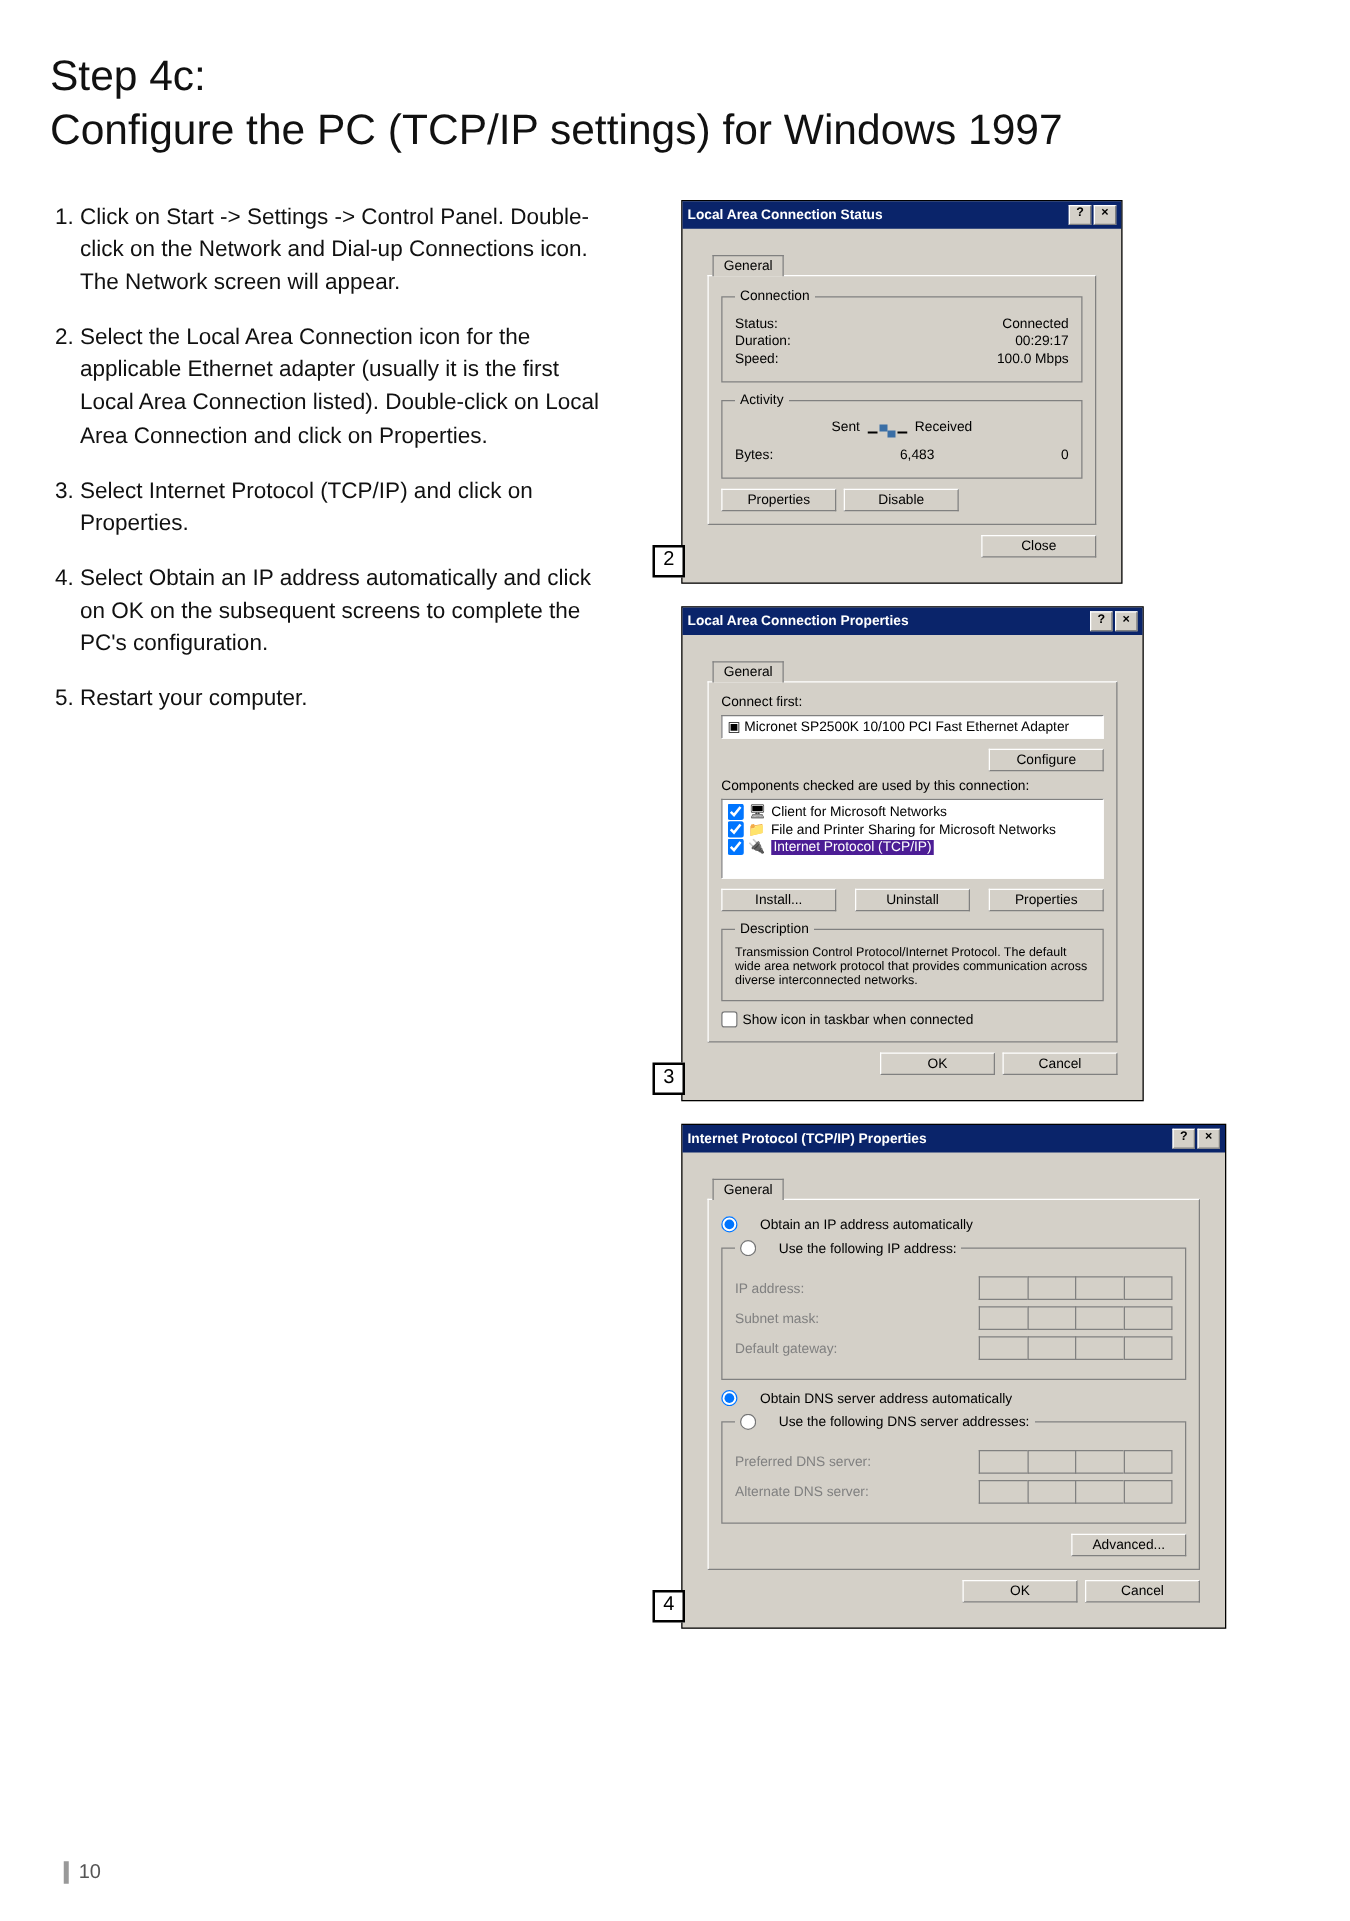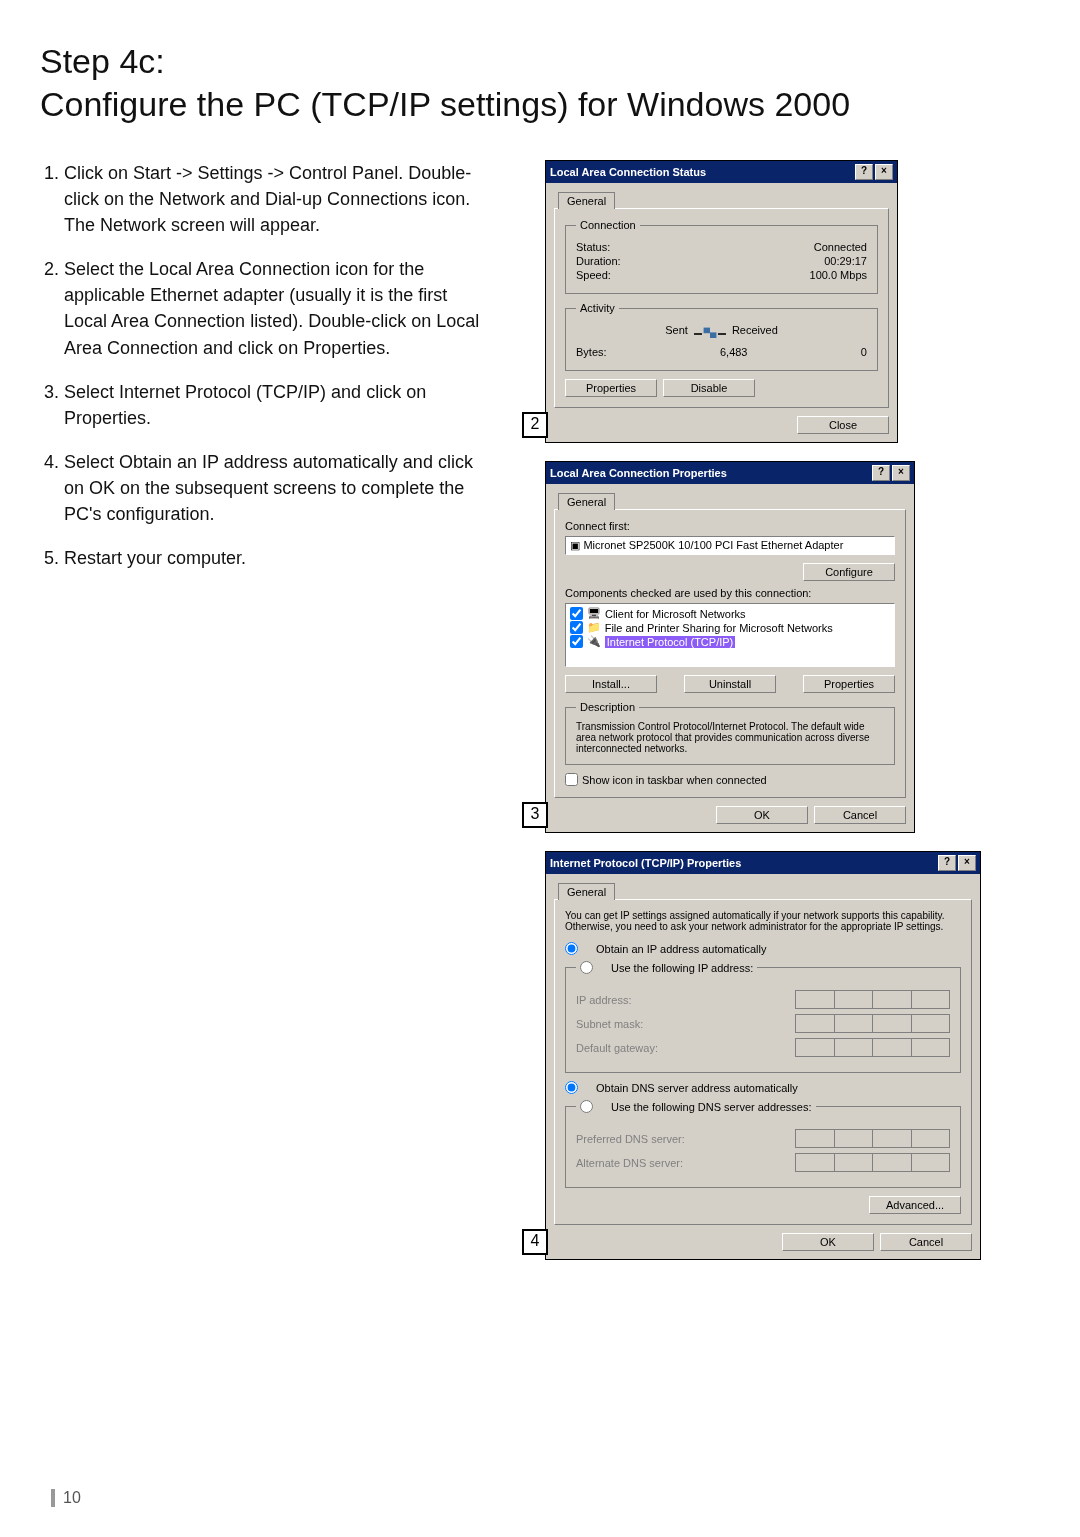--- a/index.html
+++ b/index.html
@@ -10,53 +10,53 @@
   .right{flex:1;display:flex;flex-direction:column;gap:18px}
   ol.steps{margin:0;padding-left:24px;font-size:18px;line-height:1.45}
   ol.steps li{margin-bottom:18px}
   .pagenum{position:absolute;left:51px;bottom:30px;font-size:16px;color:#555;border-left:4px solid #999;padding-left:8px}
 
   
   .dlg{font-family:Tahoma,Geneva,sans-serif;font-size:11px;color:#000;background:#d4d0c8;border:1px solid #000;position:relative;width:353px;box-sizing:border-box}
   .title{background:#0a246a;color:#fff;font-weight:700;padding:3px 4px;display:flex;align-items:center}
   .title .t-text{flex:1;white-space:nowrap;overflow:hidden}
   .title-btn{width:16px;height:14px;background:#d4d0c8;border:1px solid #fff;border-bottom-color:#808080;border-right-color:#808080;margin-left:2px;font-size:10px;line-height:12px;text-align:center;color:#000;cursor:default}
-  .body{padding:8px}
+  .body{padding:20px}
   .tab{display:inline-block;border:1px solid #808080;border-bottom:none;background:#d4d0c8;padding:2px 8px;margin-left:4px;position:relative;top:1px;font-size:11px}
   .tabpanel{border:1px solid #fff;border-top-color:#fff;border-left-color:#fff;border-bottom-color:#808080;border-right-color:#808080;padding:10px;background:#d4d0c8;}
   fieldset.fs{border:1px solid #808080;padding:8px 10px 10px 10px;margin:0 0 8px 0}
   fieldset.fs legend{padding:0 4px;font-size:11px}
   .row{display:flex;justify-content:space-between;margin:2px 0}
   .btn{display:inline-block;min-width:70px;padding:2px 10px;background:#d4d0c8;border:1px solid #fff;border-bottom-color:#808080;border-right-color:#808080;text-align:center;font-size:11px;cursor:default}
   .btnrow{display:flex;gap:6px;justify-content:flex-end;margin-top:8px}
   .sunken{border:1px solid #808080;border-bottom-color:#fff;border-right-color:#fff;background:#fff;padding:2px 4px}
   .listbox{height:58px;overflow:hidden}
   .chk{display:flex;align-items:center;gap:4px;margin:1px 0;font-size:11px}
   .chk input{margin:0}
-  .hl{background:#8b5cf6;color:#fff;padding:0 2px}
+  .hl{background:#4c1d95;color:#fff;padding:0 2px}
   .small{font-size:10px}
   .radio{display:flex;align-items:flex-end;gap:18px;margin:3px 0}
   .radio input{margin:0}
   .ipfield{display:flex;gap:0;width:155px;}
   .ipfield span{flex:1;border:1px solid #808080;border-right:none;background:#fff;height:17px}
   .ipfield span:last-child{border-right:1px solid #808080}
   .ipfield.dis span{background:#d4d0c8}
   .lblrow{display:flex;align-items:center;gap:10px;margin:5px 0}
   .lblrow .lbl{flex:1;color:#808080;font-size:11px}
   .callout{position:absolute;left:-24px;bottom:4px;width:22px;height:22px;border:2px solid #000;background:#fff;font-size:16px;text-align:center;line-height:20px;font-family:Arial}
   .act-icons{display:inline-block;width:32px;height:20px;position:relative;vertical-align:middle;margin:0 6px}
   .act-icons svg{width:100%;height:100%}
   .taskbar-chk{margin-top:6px}
 </style>
 </head>
 <body>
 
 <div class="page">
   <h1 style="white-space:pre-line">Step 4c:
-Configure the PC (TCP/IP settings) for Windows 2000</h1>
+Configure the PC (TCP/IP settings) for Windows 1997</h1>
 
   <div class="cols">
     <div class="left">
       <ol class="steps">
         <li>Click on Start -&gt; Settings -&gt; Control Panel. Double-click on the Network and Dial-up Connections icon. The Network screen will appear.</li>
         <li>Select the Local Area Connection icon for the applicable Ethernet adapter (usually it is the first Local Area Connection listed). Double-click on Local Area Connection and click on Properties.</li>
         <li>Select Internet Protocol (TCP/IP) and click on Properties.</li>
         <li>Select Obtain an IP address automatically and click on OK on the subsequent screens to complete the PC's configuration.</li>
         <li>Restart your computer.</li>
       </ol>
@@ -178,21 +178,20 @@
 
       <div class="dlg" style="width:436px;margin-left:30px">
         <div class="title">
           <span class="t-text">Internet Protocol (TCP/IP) Properties</span>
           <span class="title-btn">?</span>
           <span class="title-btn">×</span>
         </div>
         <div class="body">
           <span class="tab">General</span>
           <div class="tabpanel">
-            <div class="small" style="margin-bottom:10px">You can get IP settings assigned automatically if your network supports this capability. Otherwise, you need to ask your network administrator for the appropriate IP settings.</div>
             <div class="radio">
                 <input type="radio" checked="" style="">
                 <span>Obtain an IP address automatically</span>
               </div>
             <fieldset class="fs" style="border-top:1px solid #808080">
               <legend><span class="radio" style="display:inline-flex">
                     <input type="radio" style="">
                     <span>Use the following IP address:</span>
                   </span></legend>
               <div class="lblrow">

